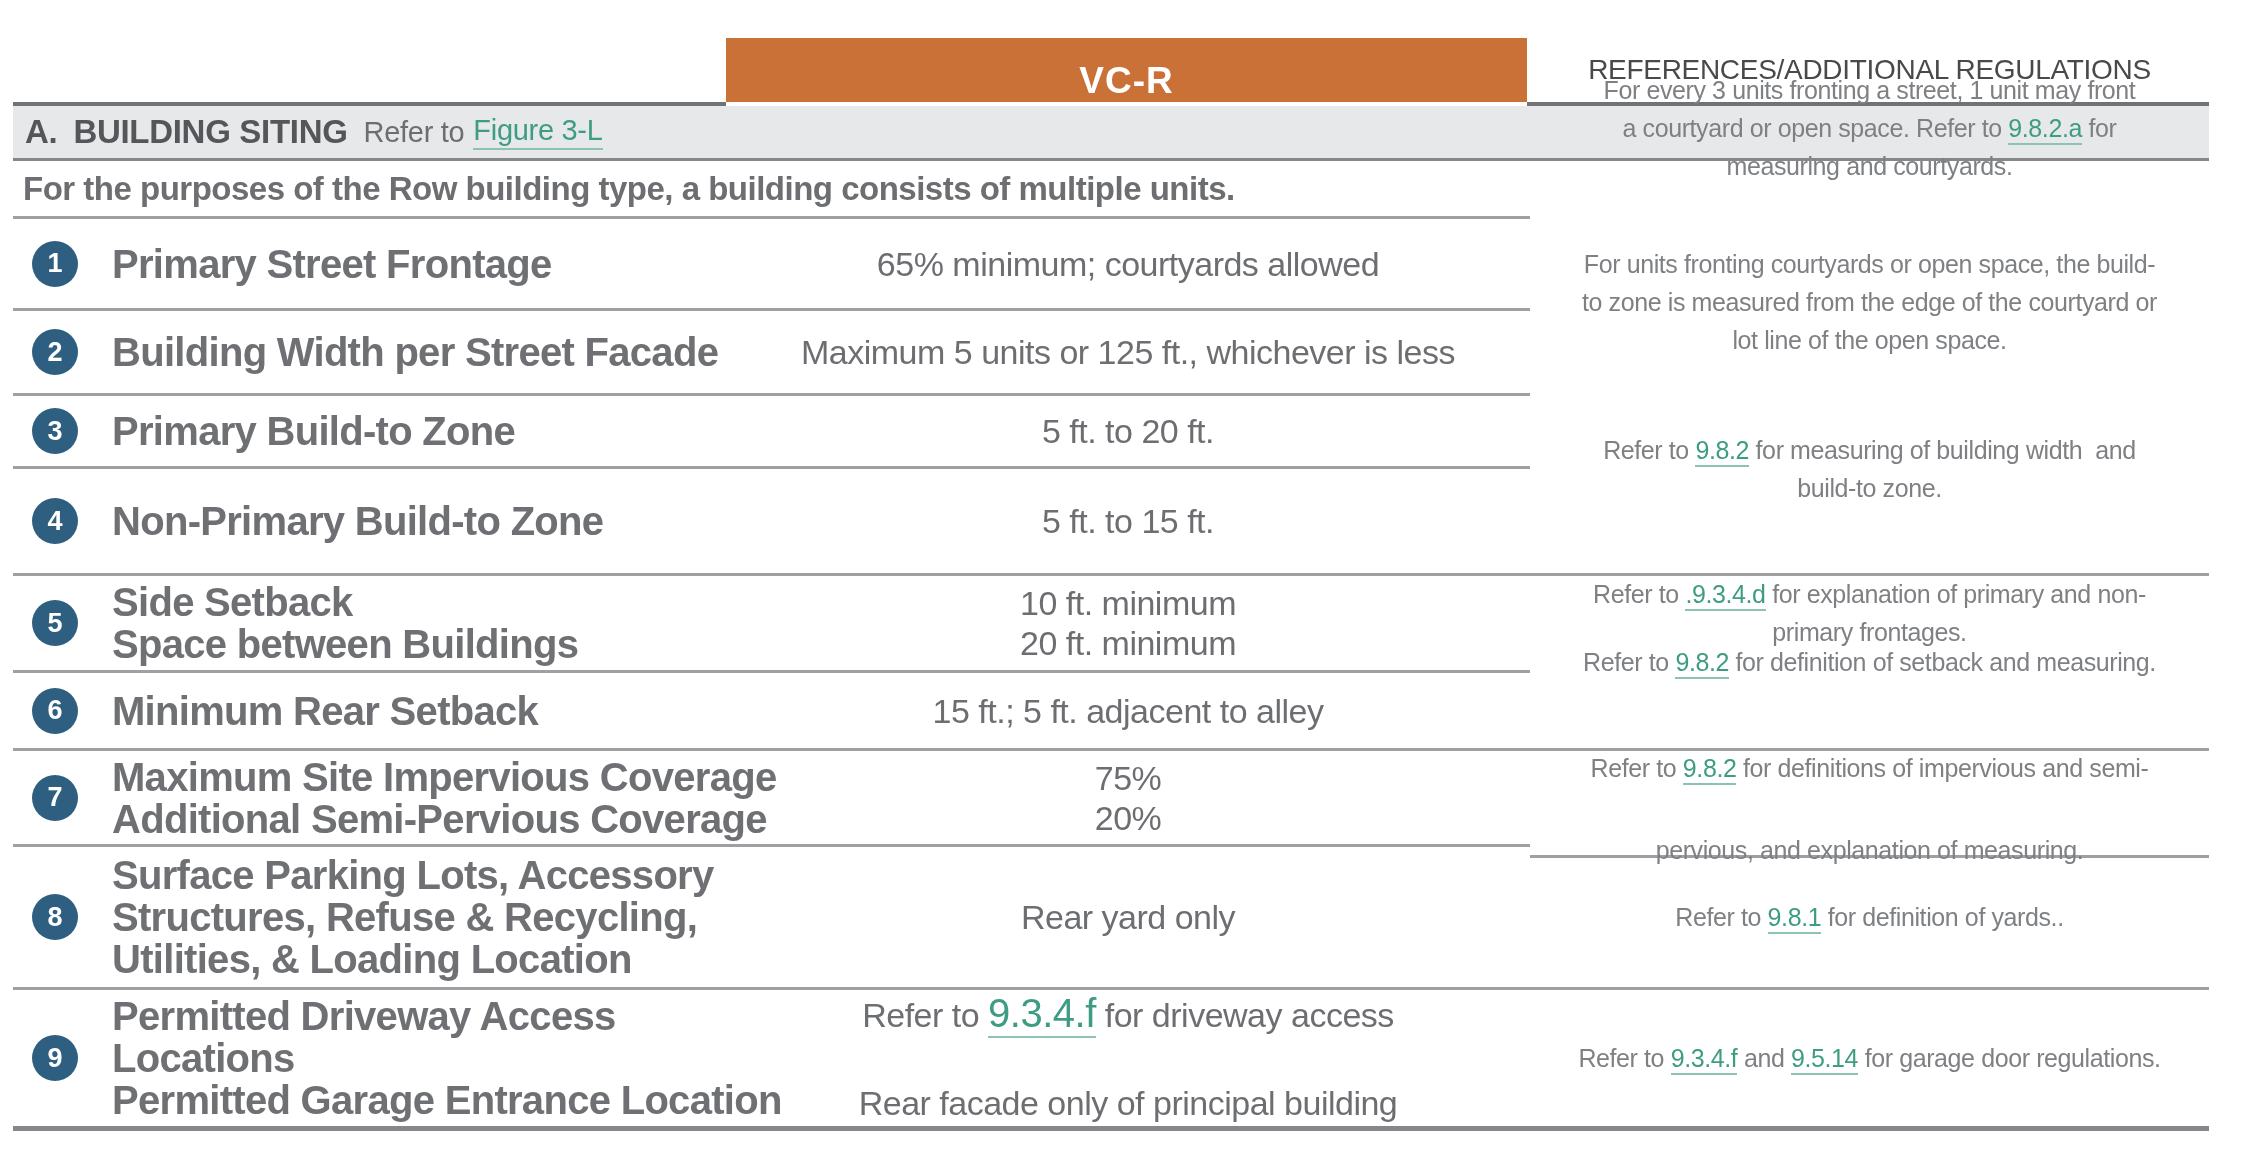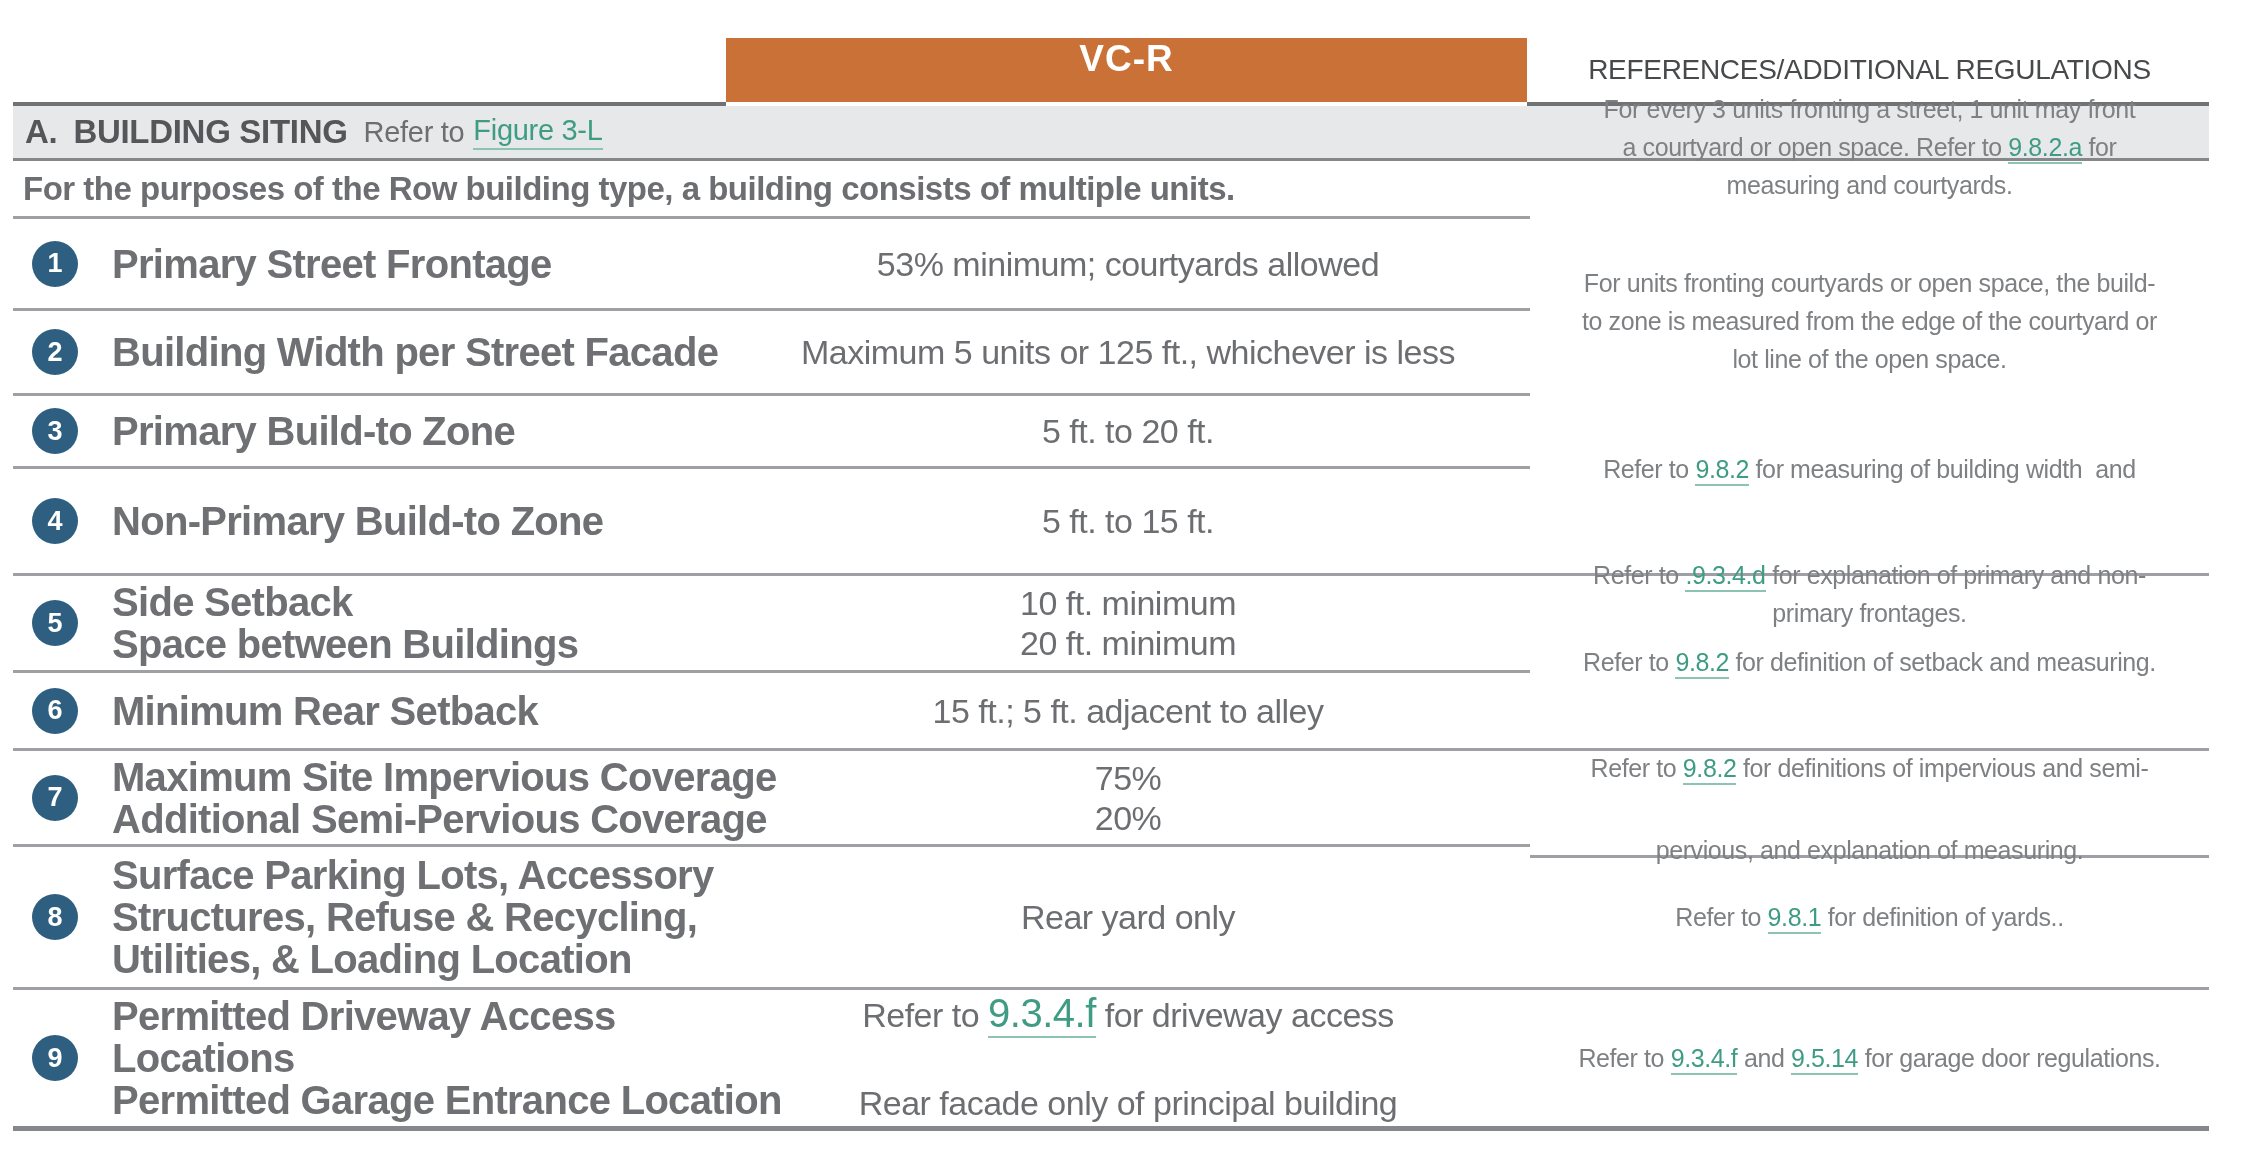--- a/index.html
+++ b/index.html
@@ -5,21 +5,21 @@
   html, body { margin: 0; padding: 0; background: #ffffff; }
   body { font-family: "Liberation Sans", sans-serif; }
   .sheet {
     position: relative; width: 2263px; height: 1168px;
     background: #ffffff; overflow: hidden;
     color: #6D6E71;
   }
   
   .vcr-tab {
     position: absolute; left: 726px; top: 38px; width: 801px; height: 64px;
-    background: #C97136; display: flex; align-items: flex-start; justify-content: center;
+    background: #C97136; display: flex; align-items: flex-end; justify-content: center;
   }
   .vcr-tab .vcr-text {
     color: #ffffff; font-weight: bold; font-size: 37px; letter-spacing: 1px;
   }
   .ref-head {
     position: absolute; left: 1530px; top: 38px; width: 679px; height: 64px;
     display: flex; align-items: center; justify-content: center;
     color: #48494B; font-weight: normal; font-size: 28px; letter-spacing: -0.3px;
     white-space: pre;
   }
@@ -108,21 +108,21 @@
   </div>
 
   <div class="row" style="top:219px;height:92px;">
     <div class="badge-col">
       <div class="badge">1</div>
     </div>
     <div class="label-col">
       <span class="ll">Primary Street Frontage</span>
     </div>
     <div class="value-col">
-      <span class="vl">53% minimum; courtyards allowed</span>
+      <span class="vl">65% minimum; courtyards allowed</span>
     </div>
   </div>
 
   <div class="row" style="top:311px;height:85px;">
     <div class="badge-col">
       <div class="badge">2</div>
     </div>
     <div class="label-col">
       <span class="ll">Building Width per Street Facade</span>
     </div>
@@ -230,20 +230,21 @@
       <span class="rl"><span>a courtyard or open space. Refer to </span><a class="link">9.8.2.a</a><span> for</span></span>
       <span class="rl">measuring and courtyards.</span>
     </div>
     <div class="rp">
       <span class="rl">For units fronting courtyards or open space, the build-</span>
       <span class="rl">to zone is measured from the edge of the courtyard or</span>
       <span class="rl">lot line of the open space.</span>
     </div>
     <div class="rp tight">
       <span class="rl"><span>Refer to </span><a class="link">9.8.2</a><span> for measuring of building width  and</span></span>
+      <span class="rl">build-to zone.</span>
     </div>
     <div class="rp tight">
       <span class="rl"><span>Refer to </span><a class="link">.9.3.4.d</a><span> for explanation of primary and non-</span></span>
       <span class="rl">primary frontages.</span>
     </div>
   </div>
 
   <div class="refcell" style="top:576px;height:175px;">
     <span class="rl"><span>Refer to </span><a class="link">9.8.2</a><span> for definition of setback and measuring.</span></span>
   </div>

